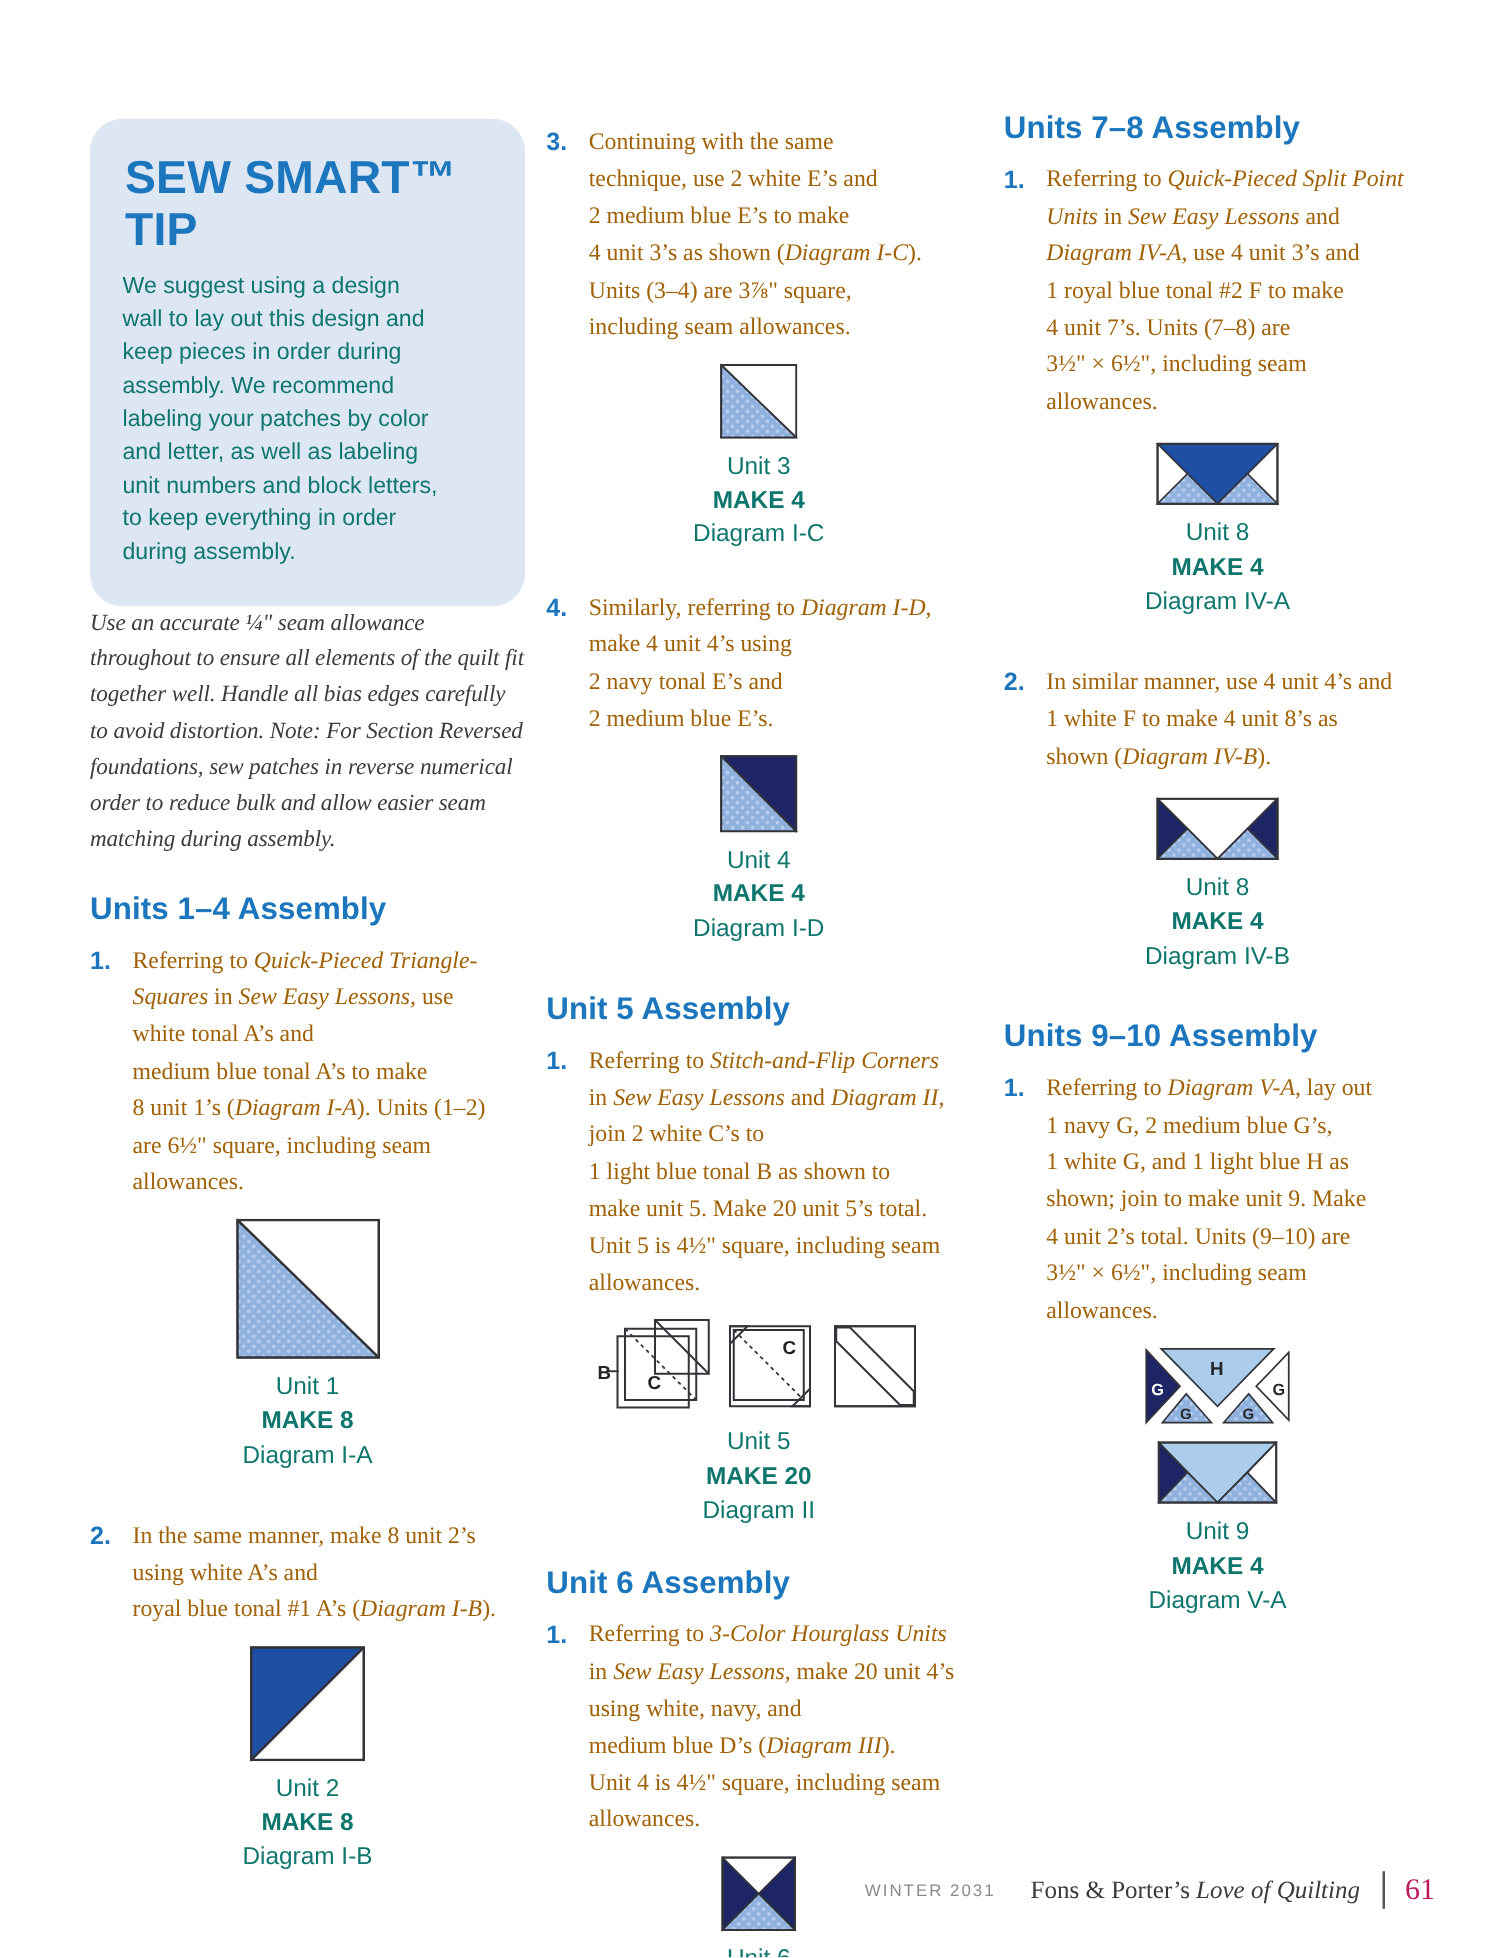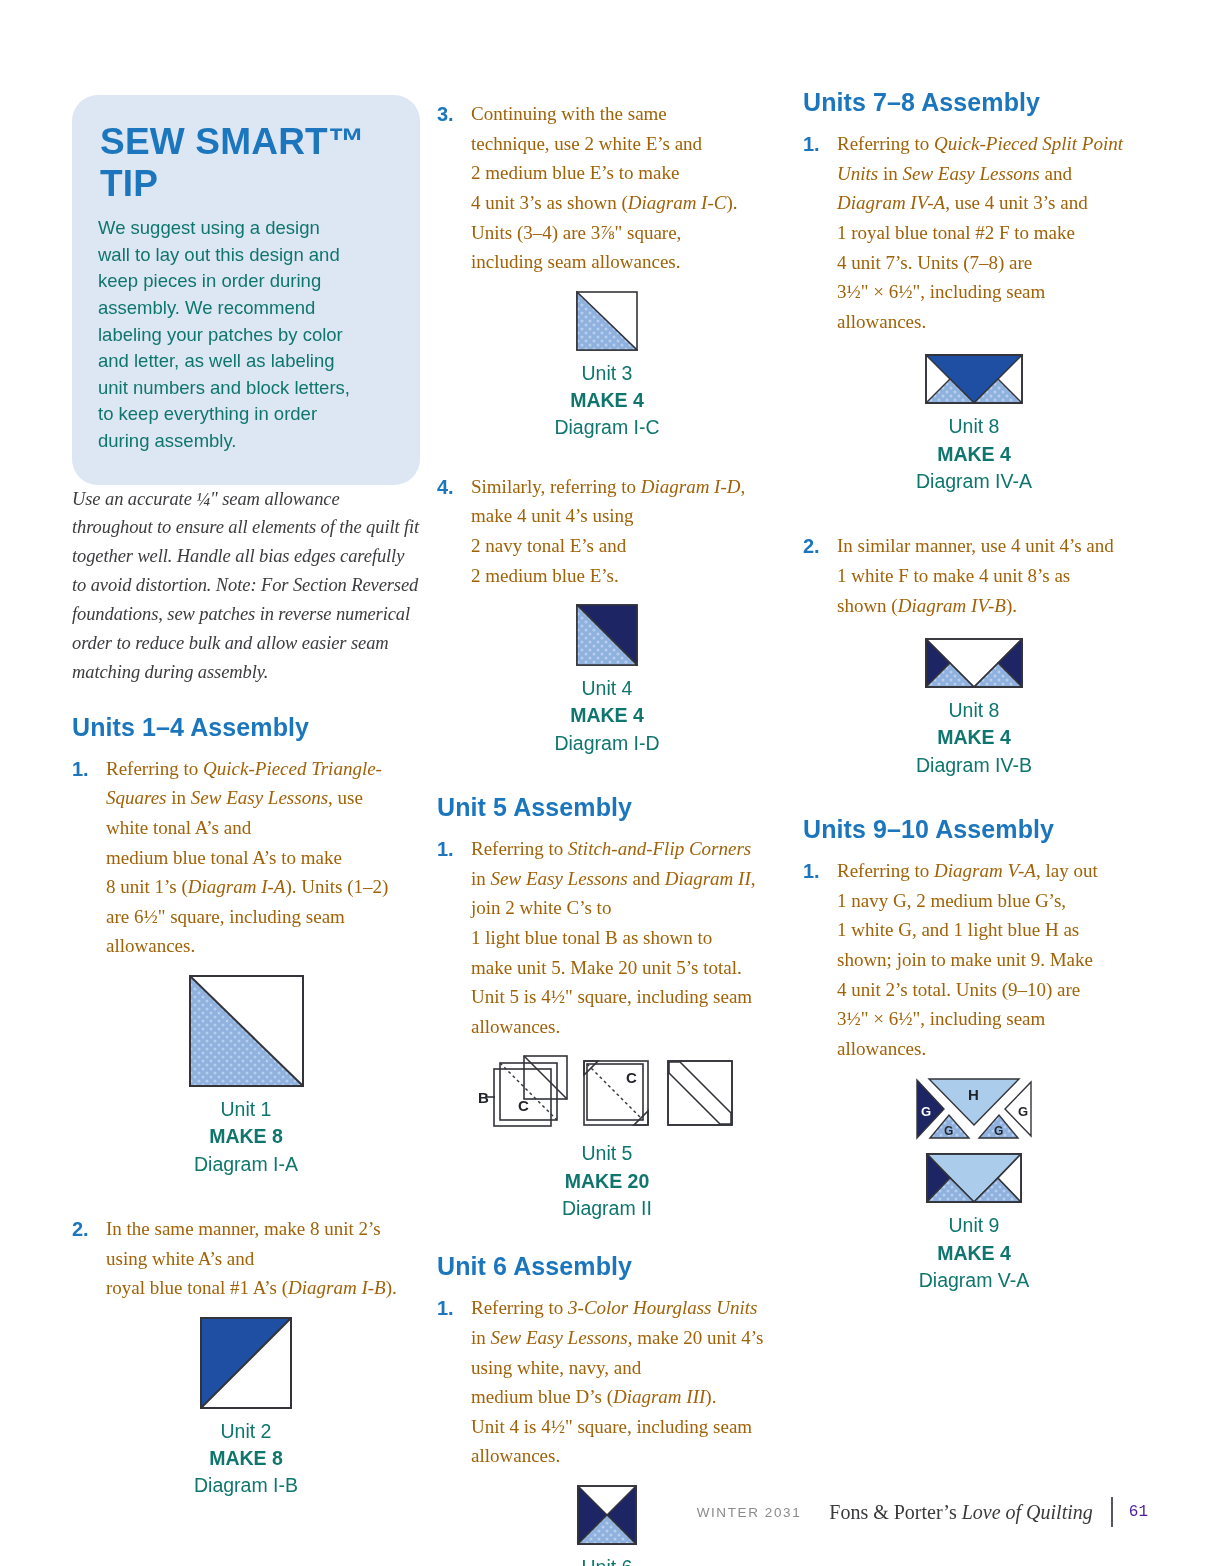--- a/index.html
+++ b/index.html
@@ -38,21 +38,21 @@
   .mt8{margin-top:8px;} .mt14{margin-top:14px;} .mt18{margin-top:18px;}
   .mt26{margin-top:26px;} .mt30{margin-top:30px;} .mt36{margin-top:36px;}
   .mb20{margin-bottom:20px;}
 
   
   .footer{position:absolute;top:1497px;right:58px;display:flex;align-items:center;}
   .footer .season{color:#8b8b8b;font-size:13.5px;letter-spacing:1.6px;margin-right:28px;}
   .footer .mag{font-family:"Liberation Serif",serif;font-size:20px;color:#3a3a3c;}
   .footer .mag i{}
   .footer .bar{width:2px;height:30px;background:#55585c;margin:0 16px 0 18px;}
-  .footer .pg{font-family:Liberation Mono, monospace;font-size:16px;color:#4c1d95;}
+  .footer .pg{font-family:Liberation Serif, serif;font-size:24px;color:#be185d;}
 
   svg .ln{stroke:#33343a;stroke-width:1.6;fill:none;}
   svg text{font-family:"Liberation Sans",sans-serif;font-weight:bold;}
 </style>
 </head>
 <body>
 
 <div class="page">
 
   <svg width="0" height="0" style="position:absolute">

